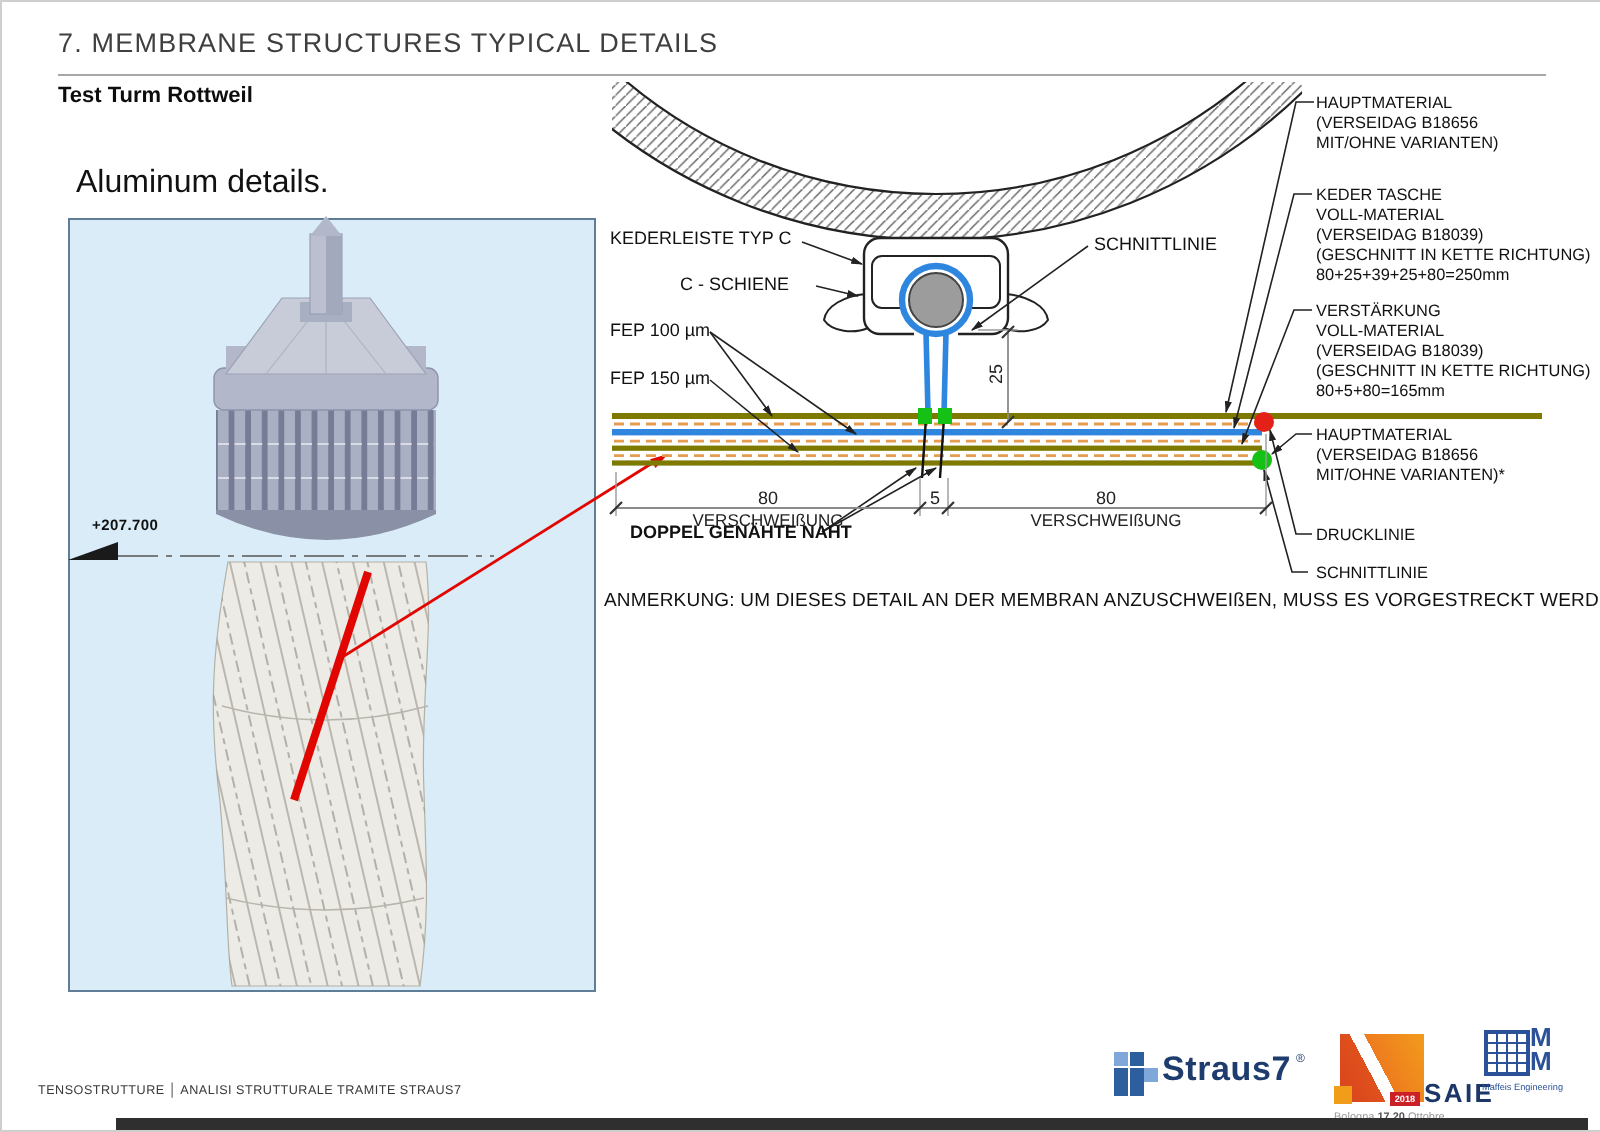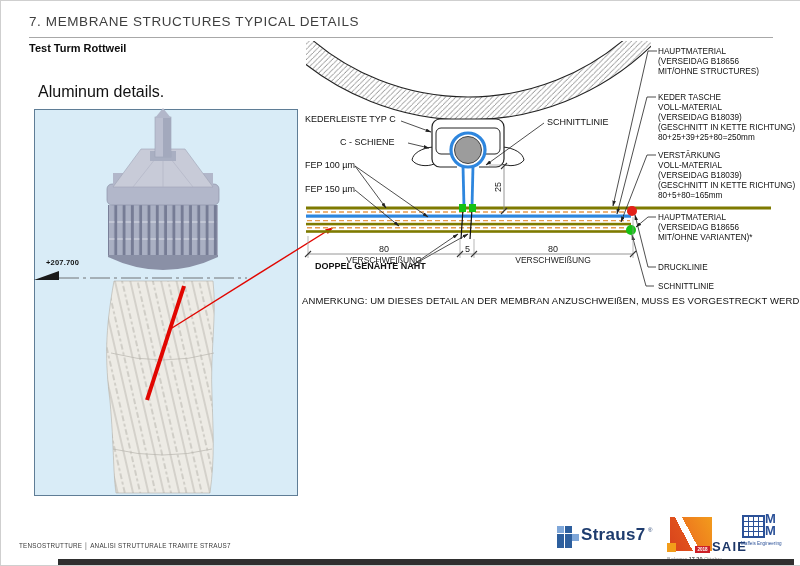--- a/index.html
+++ b/index.html
@@ -186,21 +186,21 @@
   <div class="dim" style="left:368px;top:243px;width:30px;">80</div>
   <div class="dim" style="left:341px;top:254px;width:84px;font-size:8.5px;">VERSCHWEIßUNG</div>
   <div class="dim" style="left:460px;top:243px;width:13px;">5</div>
   <div class="dim" style="left:537px;top:243px;width:30px;">80</div>
   <div class="dim" style="left:510px;top:254px;width:84px;font-size:8.5px;">VERSCHWEIßUNG</div>
   <div class="dim" style="left:487px;top:181px;width:20px;transform:rotate(-90deg);">25</div>
 
   <div class="abs rl" style="left:657px;top:46px;">
     <div>HAUPTMATERIAL</div>
     <div>(VERSEIDAG B18656</div>
-    <div>MIT/OHNE STRUCTURES)</div>
+    <div>MIT/OHNE VARIANTEN)</div>
   </div>
   <div class="abs rl" style="left:657px;top:92px;">
     <div>KEDER TASCHE</div>
     <div>VOLL-MATERIAL</div>
     <div>(VERSEIDAG B18039)</div>
     <div>(GESCHNITT IN KETTE RICHTUNG)</div>
     <div>80+25+39+25+80=250mm</div>
   </div>
   <div class="abs rl" style="left:657px;top:150px;">
     <div>VERSTÄRKUNG</div>

